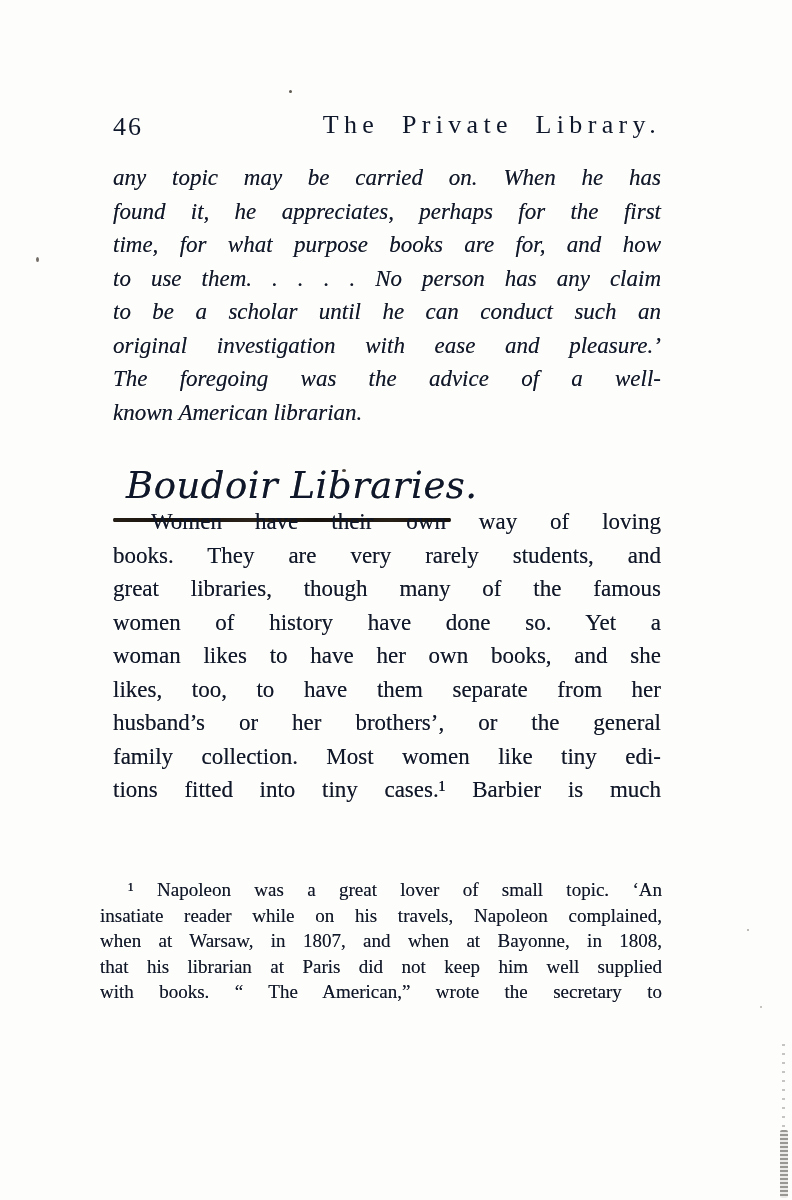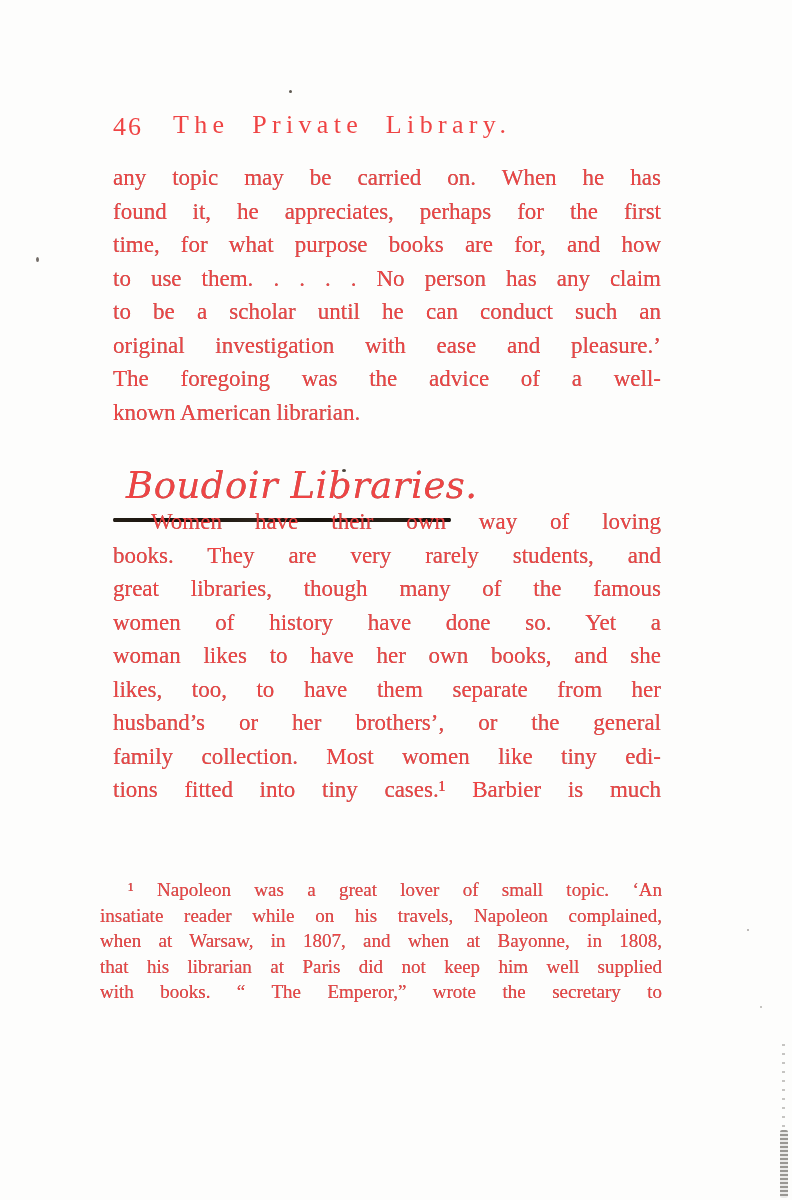--- a/index.html
+++ b/index.html
@@ -5,41 +5,41 @@
   html,body{margin:0;padding:0;}
   body{
     width:792px;height:1200px;
     background:#ffffff;
     font-family:"Liberation Serif", serif;
   }
   .page{
     position:relative;
     width:792px;height:1200px;
     background:#fdfdfc;
-    color:#ef4444;
+    color:#0f172a;
     overflow:hidden;
   }
   
   .header{
     position:absolute;left:113px;top:110px;width:548px;height:32px;
   }
   .page-number{
     position:absolute;left:0;top:2px;
     font-size:26px;letter-spacing:2px;
   }
   .running-title{
     position:absolute;left:60px;right:0;top:0;
-    text-align:left;
+    text-align:right;
     font-size:26px;
     letter-spacing:0.205em;
     word-spacing:0.42em;
   }
   
   .para{position:absolute;left:113px;width:548px;}
-  .para-1{top:161px;}
+  .para-1{top:161px;font-style:italic;}
   .para-2{top:505px;}
   .line{
     display:block;
     font-size:23px;
     line-height:33.5px;
     text-align:justify;
     text-align-last:justify;
     text-shadow:0 0 0.4px rgba(23,18,12,.55);
     white-space:normal;
   }
@@ -130,21 +130,21 @@
     <div class="line">husband’s or her brothers’, or the general</div>
     <div class="line">family collection.  Most women like tiny edi-</div>
     <div class="line">tions fitted into tiny cases.¹  Barbier is much</div>
   </div>
 
   <div class="footnote">
     <div class="line indent-sm">¹ Napoleon was a great lover of small topic.  ‘An</div>
     <div class="line">insatiate reader while on his travels, Napoleon complained,</div>
     <div class="line">when at Warsaw, in 1807, and when at Bayonne, in 1808,</div>
     <div class="line">that his librarian at Paris did not keep him well supplied</div>
-    <div class="line">with books.  “ The Emperor,” wrote the secretary to</div>
+    <div class="line">with books.  “ The American,” wrote the secretary to</div>
   </div>
 
   <span class="speck speck-a"></span>
   <span class="speck speck-b"></span>
   <span class="speck speck-c"></span>
   <span class="speck speck-d"></span>
   <span class="speck speck-e"></span>
   <span class="edge-dots"></span>
   <span class="edge-smudge"></span>
 

